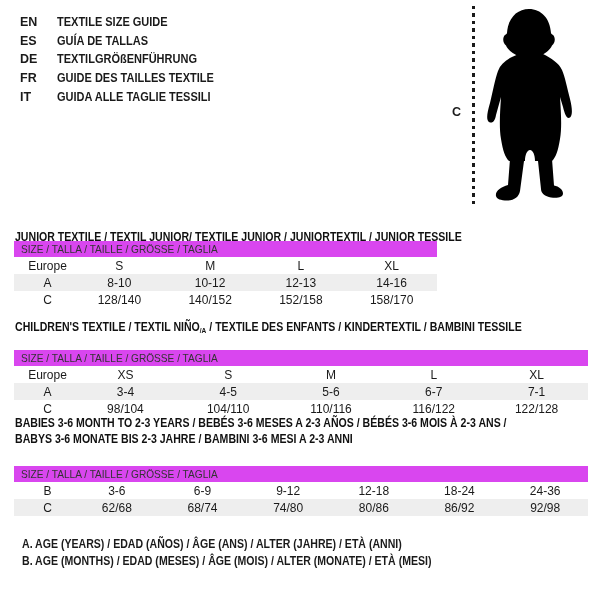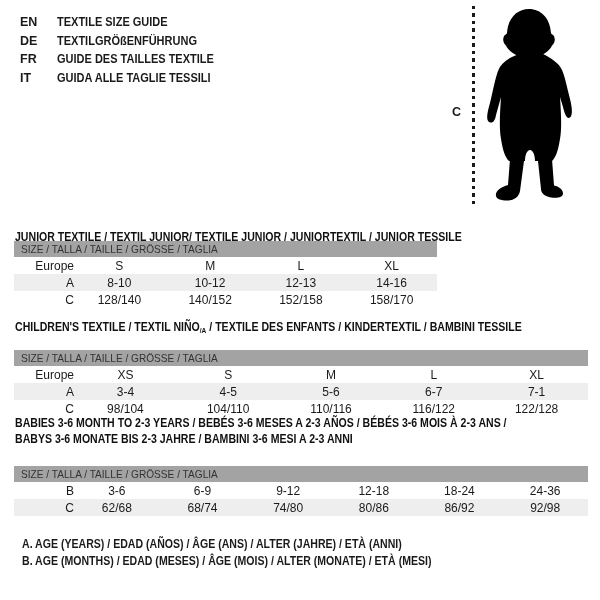--- a/index.html
+++ b/index.html
@@ -18,39 +18,43 @@
   .fig-label{position:absolute;left:452px;top:105px;font-weight:bold;font-size:12.5px;}
   .fig-svg{position:absolute;left:483px;top:3px;}
 
   
   .sec-title{position:absolute;left:15px;font-weight:bold;font-size:12px;line-height:15.5px;color:#111;}
   .sub{font-size:.62em;vertical-align:-.25em;}
 
   
   table.sizetable{position:absolute;left:14px;border-collapse:collapse;table-layout:fixed;}
   .sizetable td{font-size:12px;height:17px;vertical-align:middle;padding:0;}
-  .sizetable td.lbl{padding-left:7px;text-align:right;}
+  .sizetable td.lbl{padding-left:7px;text-align:center;}
   .sizetable td.val{text-align:center;}
   .sizetable tr.shaded{background:#eeeeee;}
-  .sizetable tr.bar td{background:#a3a3a3;color:#333;font-size:11.5px;font-weight:normal;
+  .sizetable tr.bar td{background:#d946ef;color:#333;font-size:11.5px;font-weight:normal;
                        padding-left:7px;height:16px;}
 
   
   .footnotes{position:absolute;left:22px;top:536px;font-weight:bold;font-size:12px;line-height:16.5px;}
   .footnotes div{height:16.5px;}
 </style>
 </head>
 <body>
 
 <div class="page">
 
   <div class="langs">
     <div class="lang-row">
       <span class="lang-code">EN</span>
       <span class="cond">TEXTILE SIZE GUIDE</span>
+    </div>
+    <div class="lang-row">
+      <span class="lang-code">ES</span>
+      <span class="cond">GUÍA DE TALLAS</span>
     </div>
     <div class="lang-row">
       <span class="lang-code">DE</span>
       <span class="cond">TEXTILGRÖßENFÜHRUNG</span>
     </div>
     <div class="lang-row">
       <span class="lang-code">FR</span>
       <span class="cond">GUIDE DES TAILLES TEXTILE</span>
     </div>
     <div class="lang-row">

